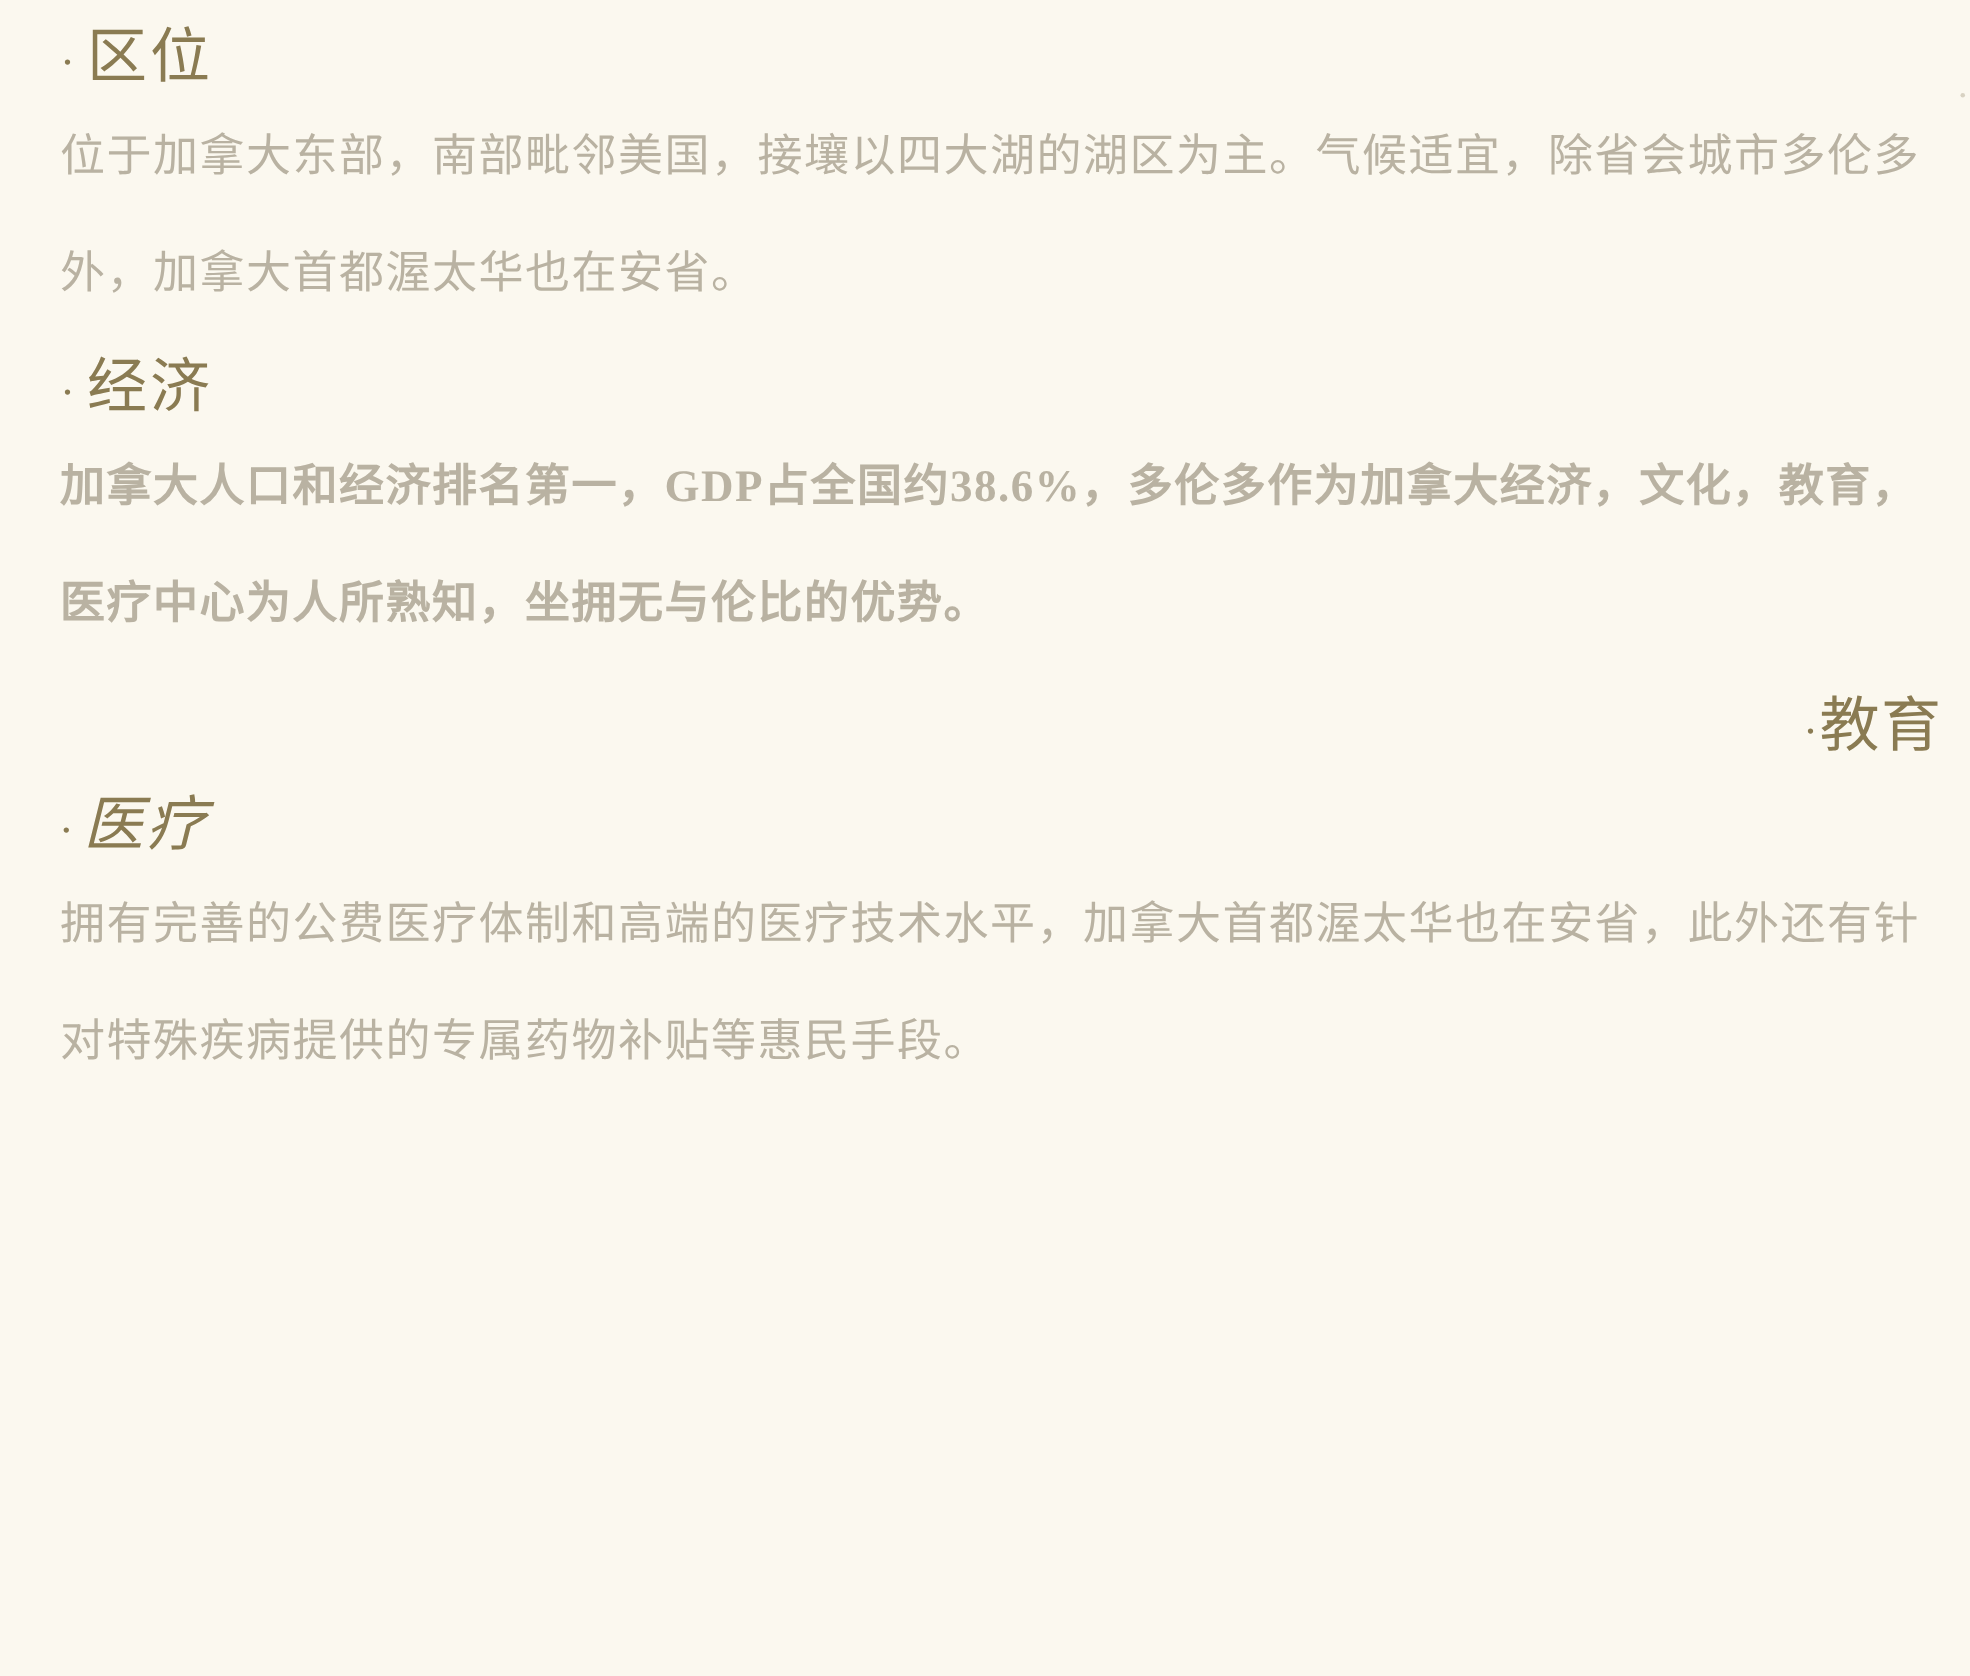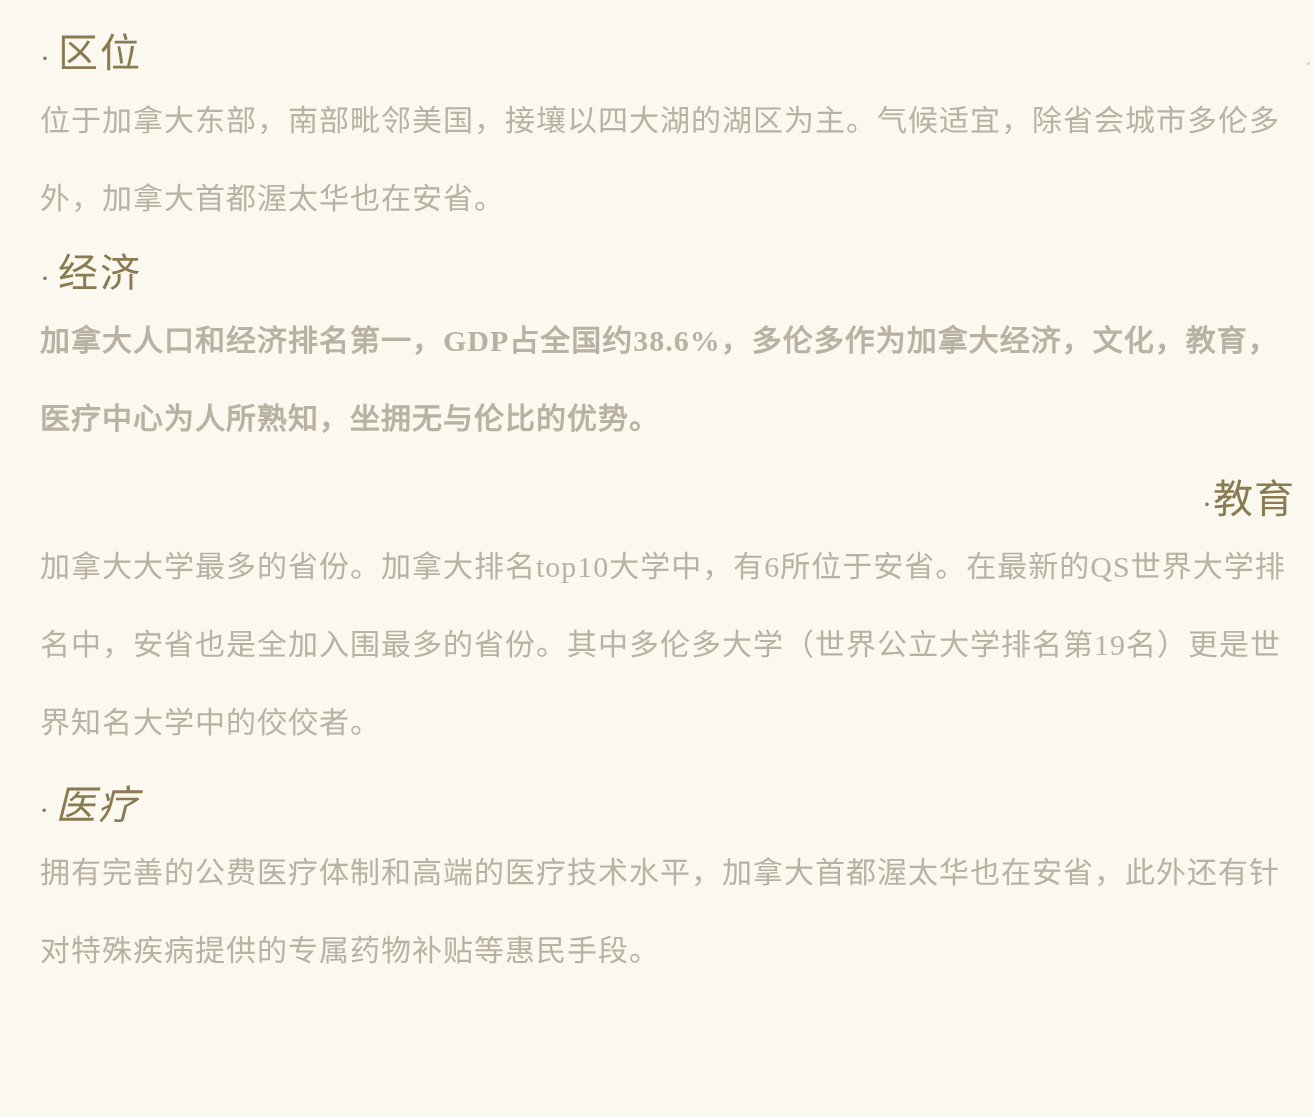--- a/index.html
+++ b/index.html
@@ -11,21 +11,21 @@
     min-height: 1117px;
     background: #fbf8ef;
     font-family: "Liberation Serif", "DejaVu Serif", serif;
     -webkit-font-smoothing: antialiased;
   }
   .page {
     width: 1313px;
     min-height: 1117px;
     background: #fbf8ef;
     box-sizing: border-box;
-    padding: 30px 18px 0 40px;
+    padding: 14px 18px 0 40px;
     position: relative;
     overflow: hidden;
     border-radius: 16px;
   }
   .section {
     margin: 0;
   }
   .section-heading {
     font-family: "Liberation Serif", "DejaVu Serif", serif;
     font-size: 40px;
@@ -93,21 +93,20 @@
     <h2 class="section-heading">
       <span class="bullet">·</span><span>经济</span>
     </h2>
     <p class="section-body">加拿大人口和经济排名第一，GDP占全国约38.6%，多伦多作为加拿大经济，文化，教育，医疗中心为人所熟知，坐拥无与伦比的优势。</p>
   </section>
 
   <section class="section sec-education">
     <h2 class="section-heading tight">
       <span class="bullet">·</span><span>教育</span>
     </h2>
-    <p class="section-body">加拿大大学最多的省份。加拿大排名top10大学中，有6所位于安省。在最新的QS世界大学排名中，安省也是全加入围最多的省份。其中多伦多大学（世界公立大学排名第19名）更是世界知名大学中的佼佼者。</p>
   </section>
 
   <section class="section sec-medical">
     <h2 class="section-heading">
       <span class="bullet">·</span><span>医疗</span>
     </h2>
     <p class="section-body">拥有完善的公费医疗体制和高端的医疗技术水平，加拿大首都渥太华也在安省，此外还有针对特殊疾病提供的专属药物补贴等惠民手段。</p>
   </section>
 
 </div>

